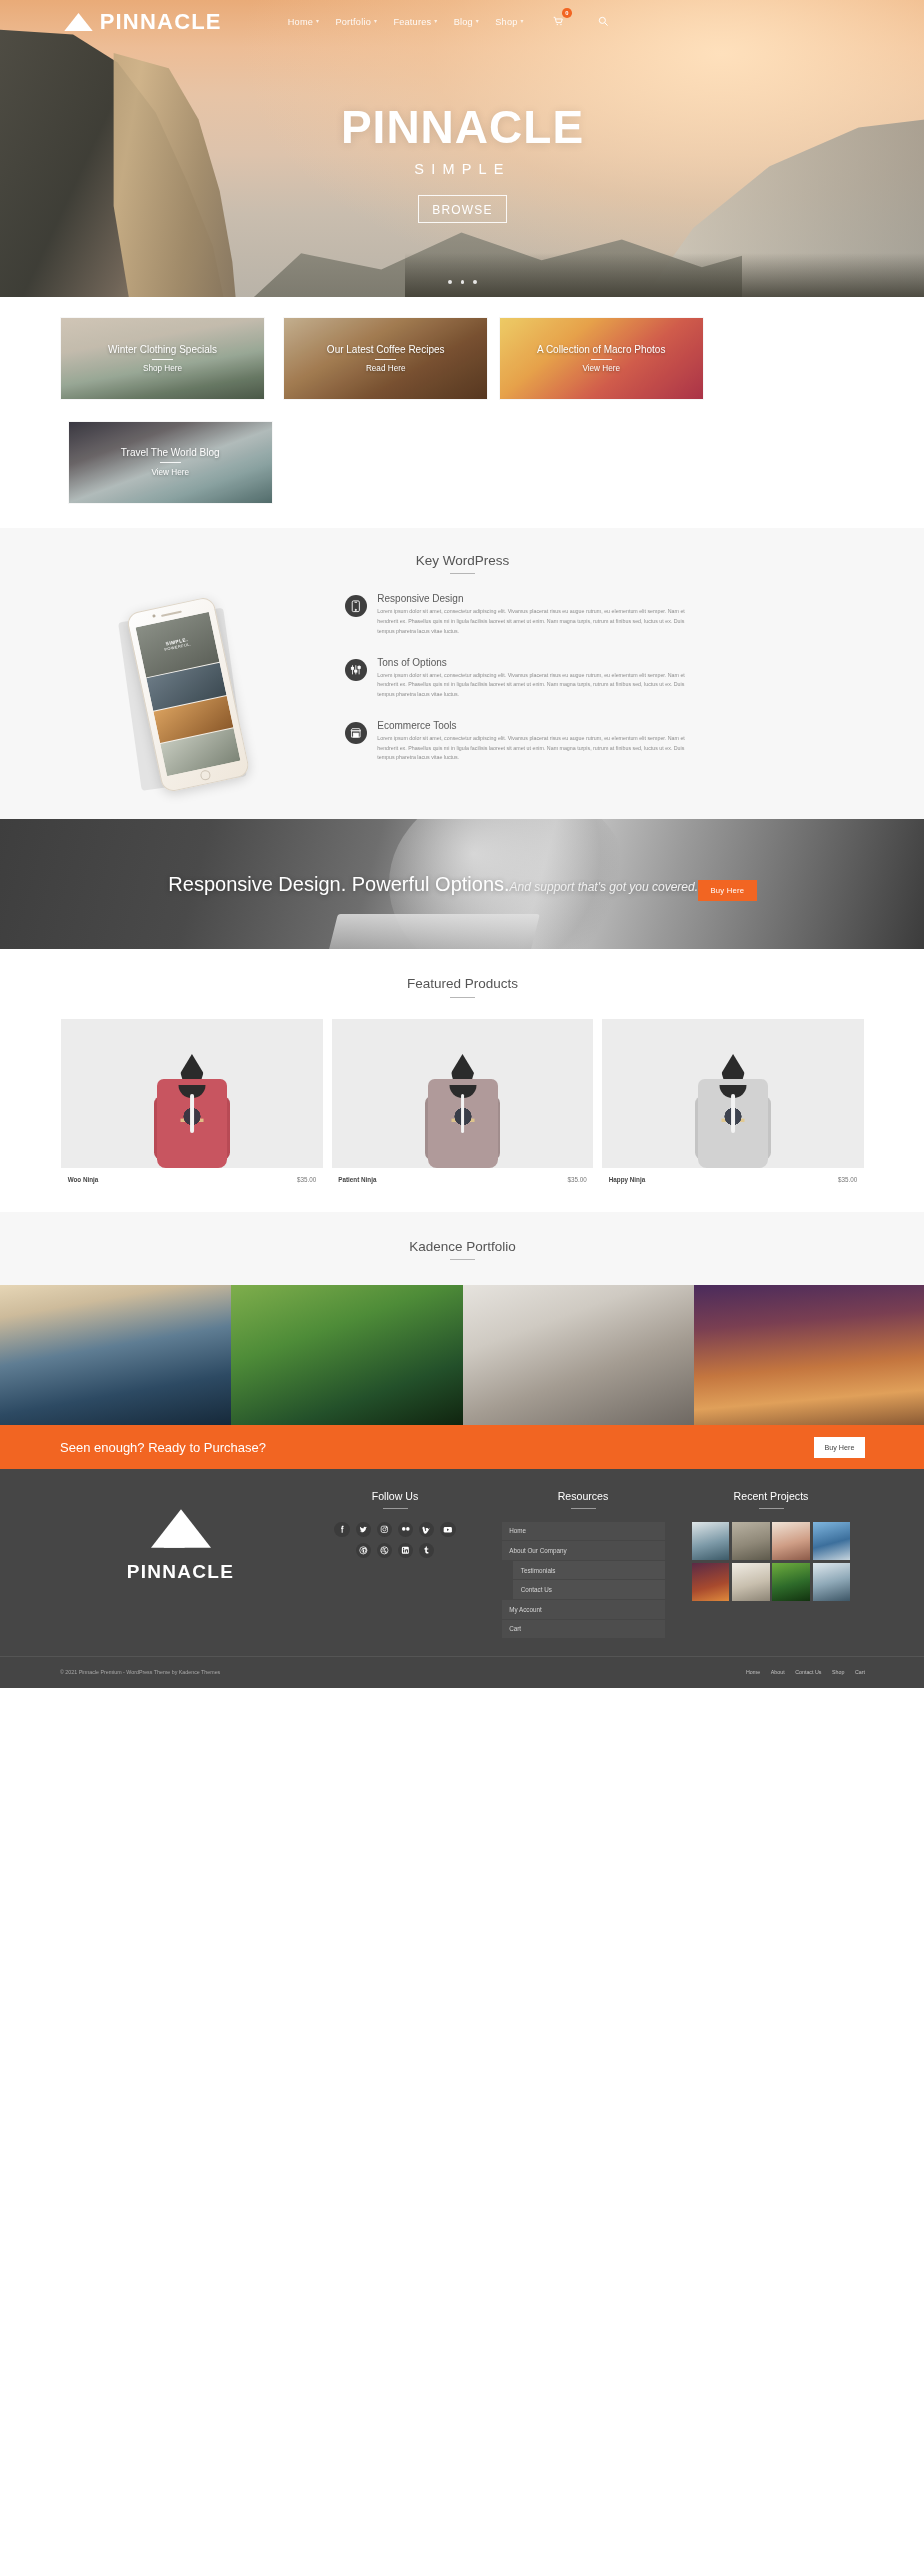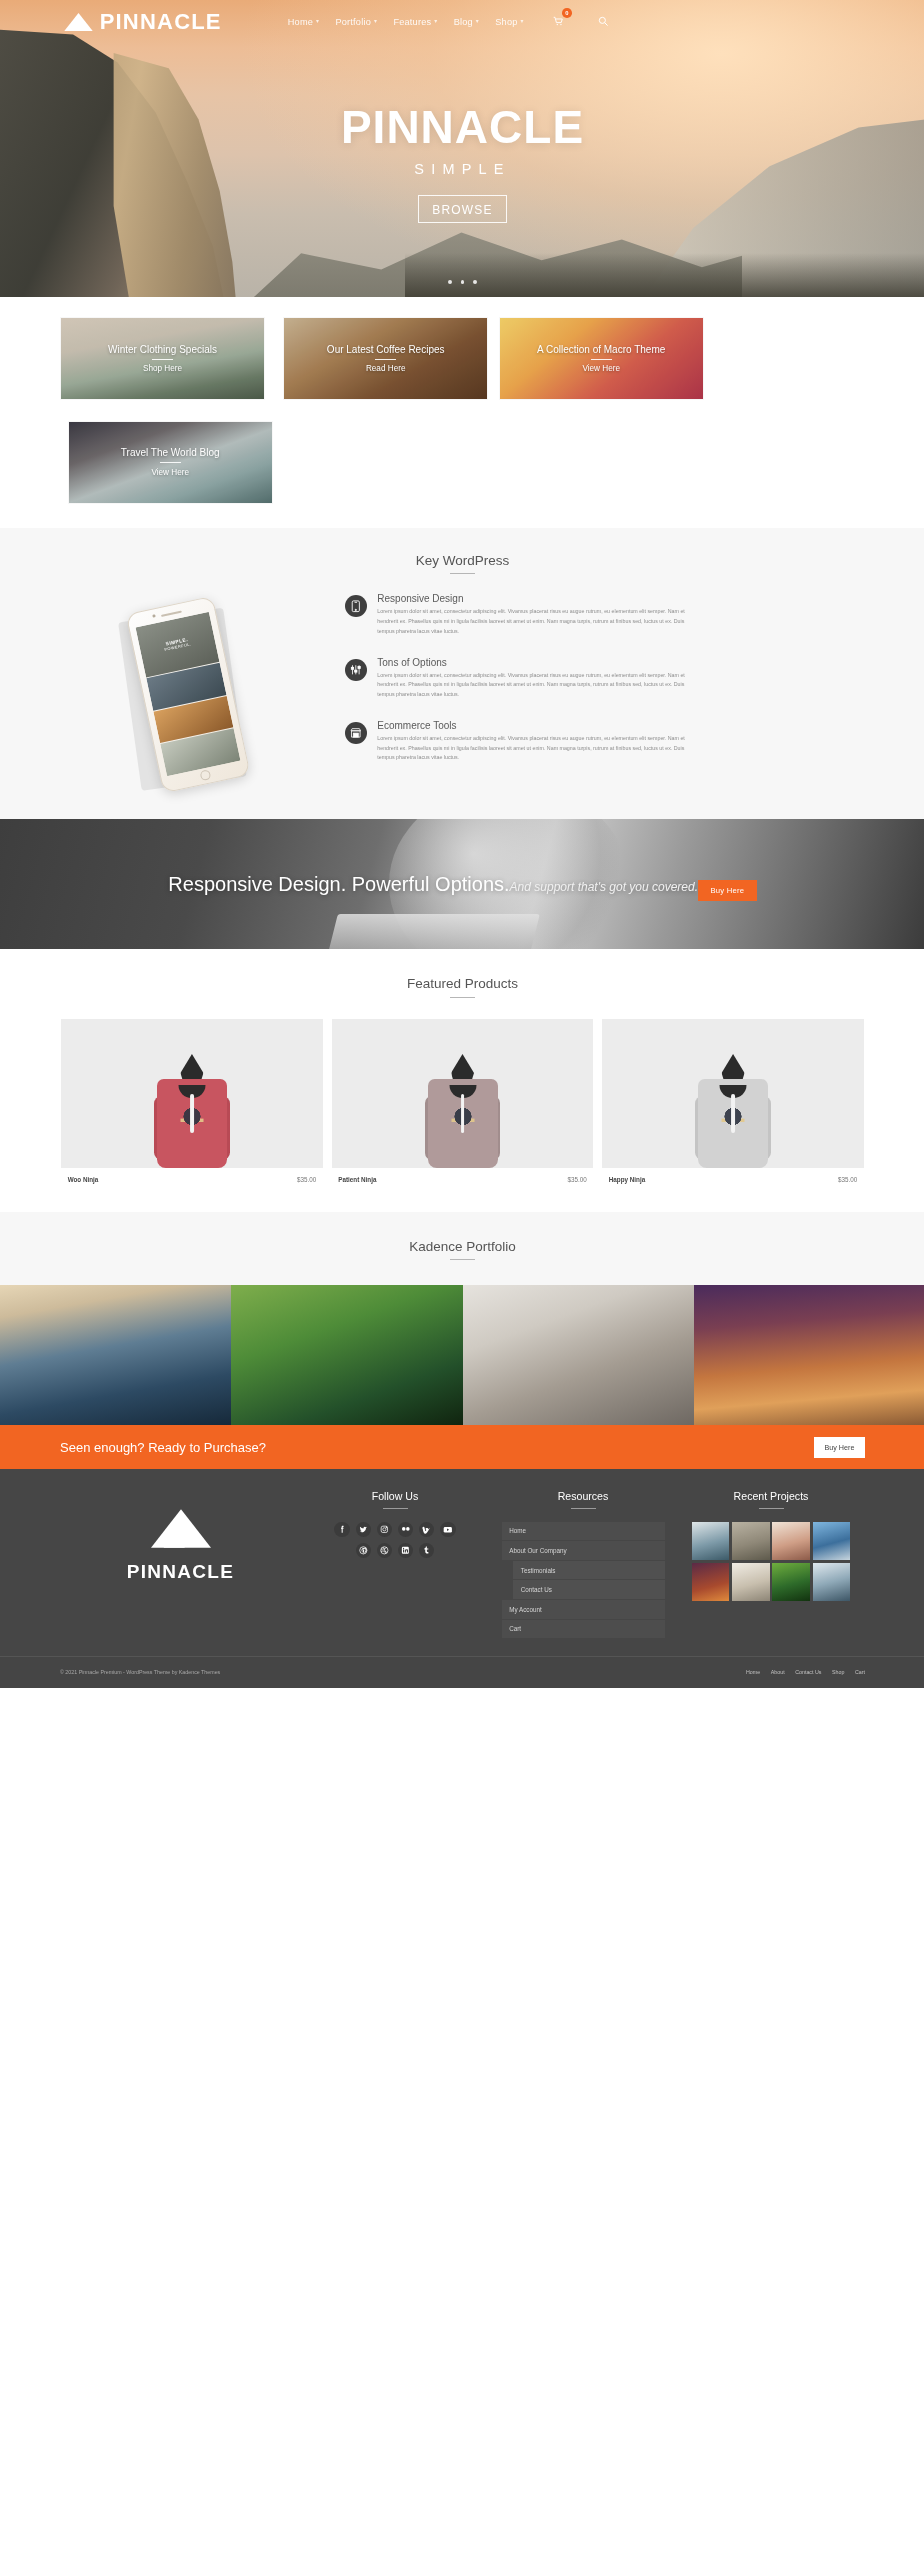--- a/index.html
+++ b/index.html
@@ -375,21 +375,21 @@
     </div>
     <div class="promo bg-coffee" style="margin-left:7.7px;">
       <div class="promo-overlay">
         <div class="promo-title">Our Latest Coffee Recipes</div>
         <div class="promo-rule"></div>
         <div class="promo-link">Read Here</div>
       </div>
     </div>
     <div class="promo bg-macro">
       <div class="promo-overlay">
-        <div class="promo-title">A Collection of Macro Theme</div>
+        <div class="promo-title">A Collection of Macro Photos</div>
         <div class="promo-rule"></div>
         <div class="promo-link">View Here</div>
       </div>
     </div>
     <div class="promo bg-travel" style="margin-left:7.7px;">
       <div class="promo-overlay">
         <div class="promo-title">Travel The World Blog</div>
         <div class="promo-rule"></div>
         <div class="promo-link">View Here</div>
       </div>

